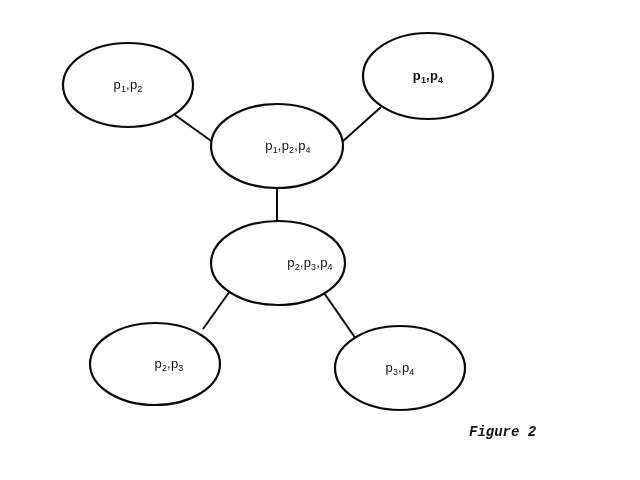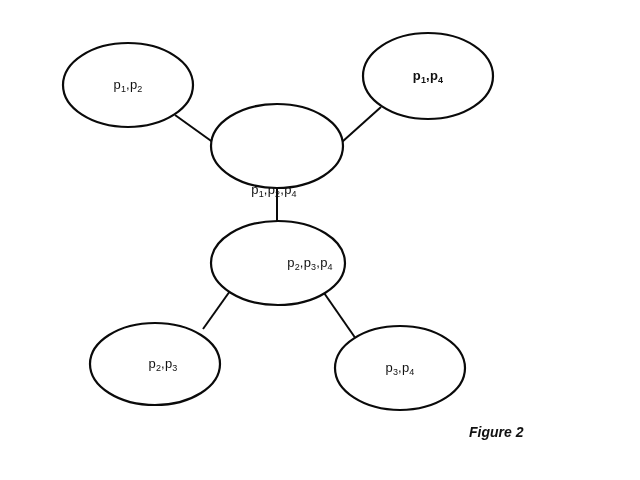--- a/index.html
+++ b/index.html
@@ -28,20 +28,21 @@
   }
   .caption {
     position: absolute;
     left: 469px;
     top: 424px;
     font-size: 14px;
     font-weight: bold;
     font-style: italic;
     color: #111111;
     white-space: nowrap;
+    font-family: Liberation Mono, monospace;
   }
 </style>
 </head>
 <body>
 
 <div class="stage">
   <svg id="diagram-svg" viewBox="0 0 640 480">
       <line x1="175" y1="115" x2="214" y2="143" stroke="#0a0a0a" stroke-width="2"></line>
       <line x1="381" y1="107" x2="342" y2="142" stroke="#0a0a0a" stroke-width="2"></line>
       <line x1="277" y1="188" x2="277" y2="222" stroke="#0a0a0a" stroke-width="2"></line>
@@ -50,19 +51,19 @@
       <ellipse cx="128" cy="85" rx="65" ry="42" fill="#ffffff" stroke="#0a0a0a" stroke-width="2.2"></ellipse>
       <ellipse cx="428" cy="76" rx="65" ry="43" fill="#ffffff" stroke="#0a0a0a" stroke-width="2.2"></ellipse>
       <ellipse cx="277" cy="146" rx="66" ry="42" fill="#ffffff" stroke="#0a0a0a" stroke-width="2.2"></ellipse>
       <ellipse cx="278" cy="263" rx="67" ry="42" fill="#ffffff" stroke="#0a0a0a" stroke-width="2.2"></ellipse>
       <ellipse cx="155" cy="364" rx="65" ry="41" fill="#ffffff" stroke="#0a0a0a" stroke-width="2.2"></ellipse>
       <ellipse cx="400" cy="368" rx="65" ry="42" fill="#ffffff" stroke="#0a0a0a" stroke-width="2.2"></ellipse>
     </svg>
   <div id="labels">
       <div class="node-label" style="left: 128px; top: 85px;">p<sub>1</sub>,p<sub>2</sub></div>
       <div class="node-label" style="left: 428px; top: 76px; font-weight: bold;">p<sub>1</sub>,p<sub>4</sub></div>
-      <div class="node-label" style="left: 274px; top: 146px; margin-top: 44px;">p<sub>1</sub>,p<sub>2</sub>,p<sub>4</sub></div>
+      <div class="node-label" style="left: 288px; top: 146px;">p<sub>1</sub>,p<sub>2</sub>,p<sub>4</sub></div>
       <div class="node-label" style="left: 278px; top: 263px; margin-left: 32px;">p<sub>2</sub>,p<sub>3</sub>,p<sub>4</sub></div>
-      <div class="node-label" style="left: 163px; top: 364px;">p<sub>2</sub>,p<sub>3</sub></div>
+      <div class="node-label" style="left: 169px; top: 364px;">p<sub>2</sub>,p<sub>3</sub></div>
       <div class="node-label" style="left: 400px; top: 368px;">p<sub>3</sub>,p<sub>4</sub></div>
     </div>
   <div class="caption">Figure 2</div>
 </div>
 
 </body></html>

